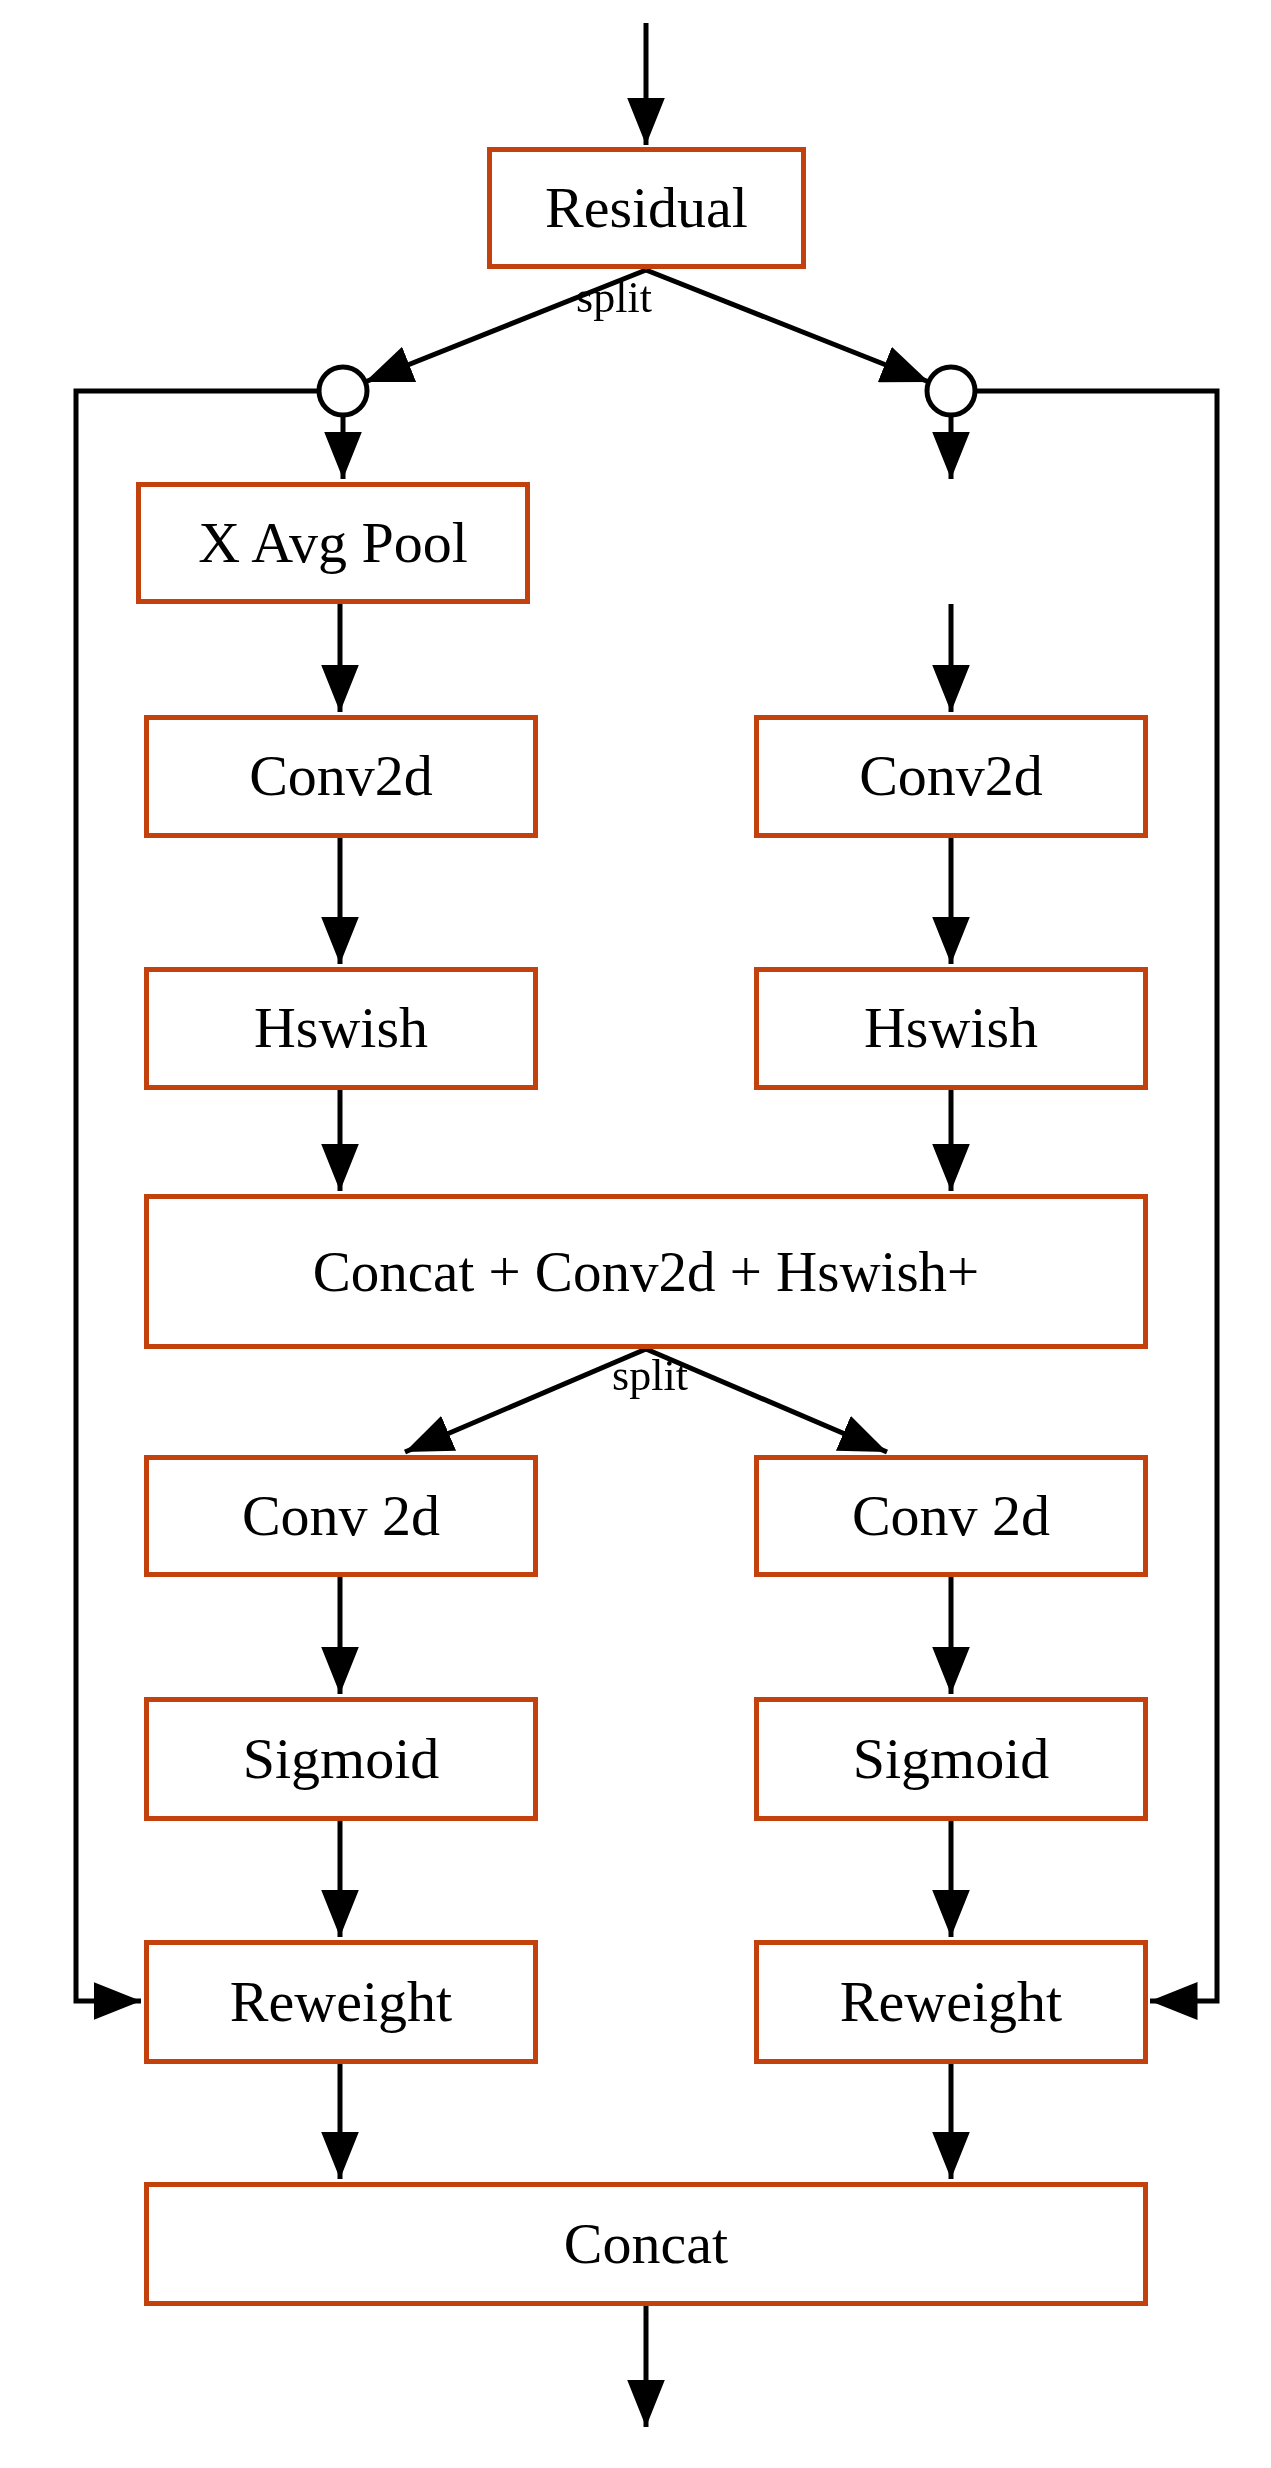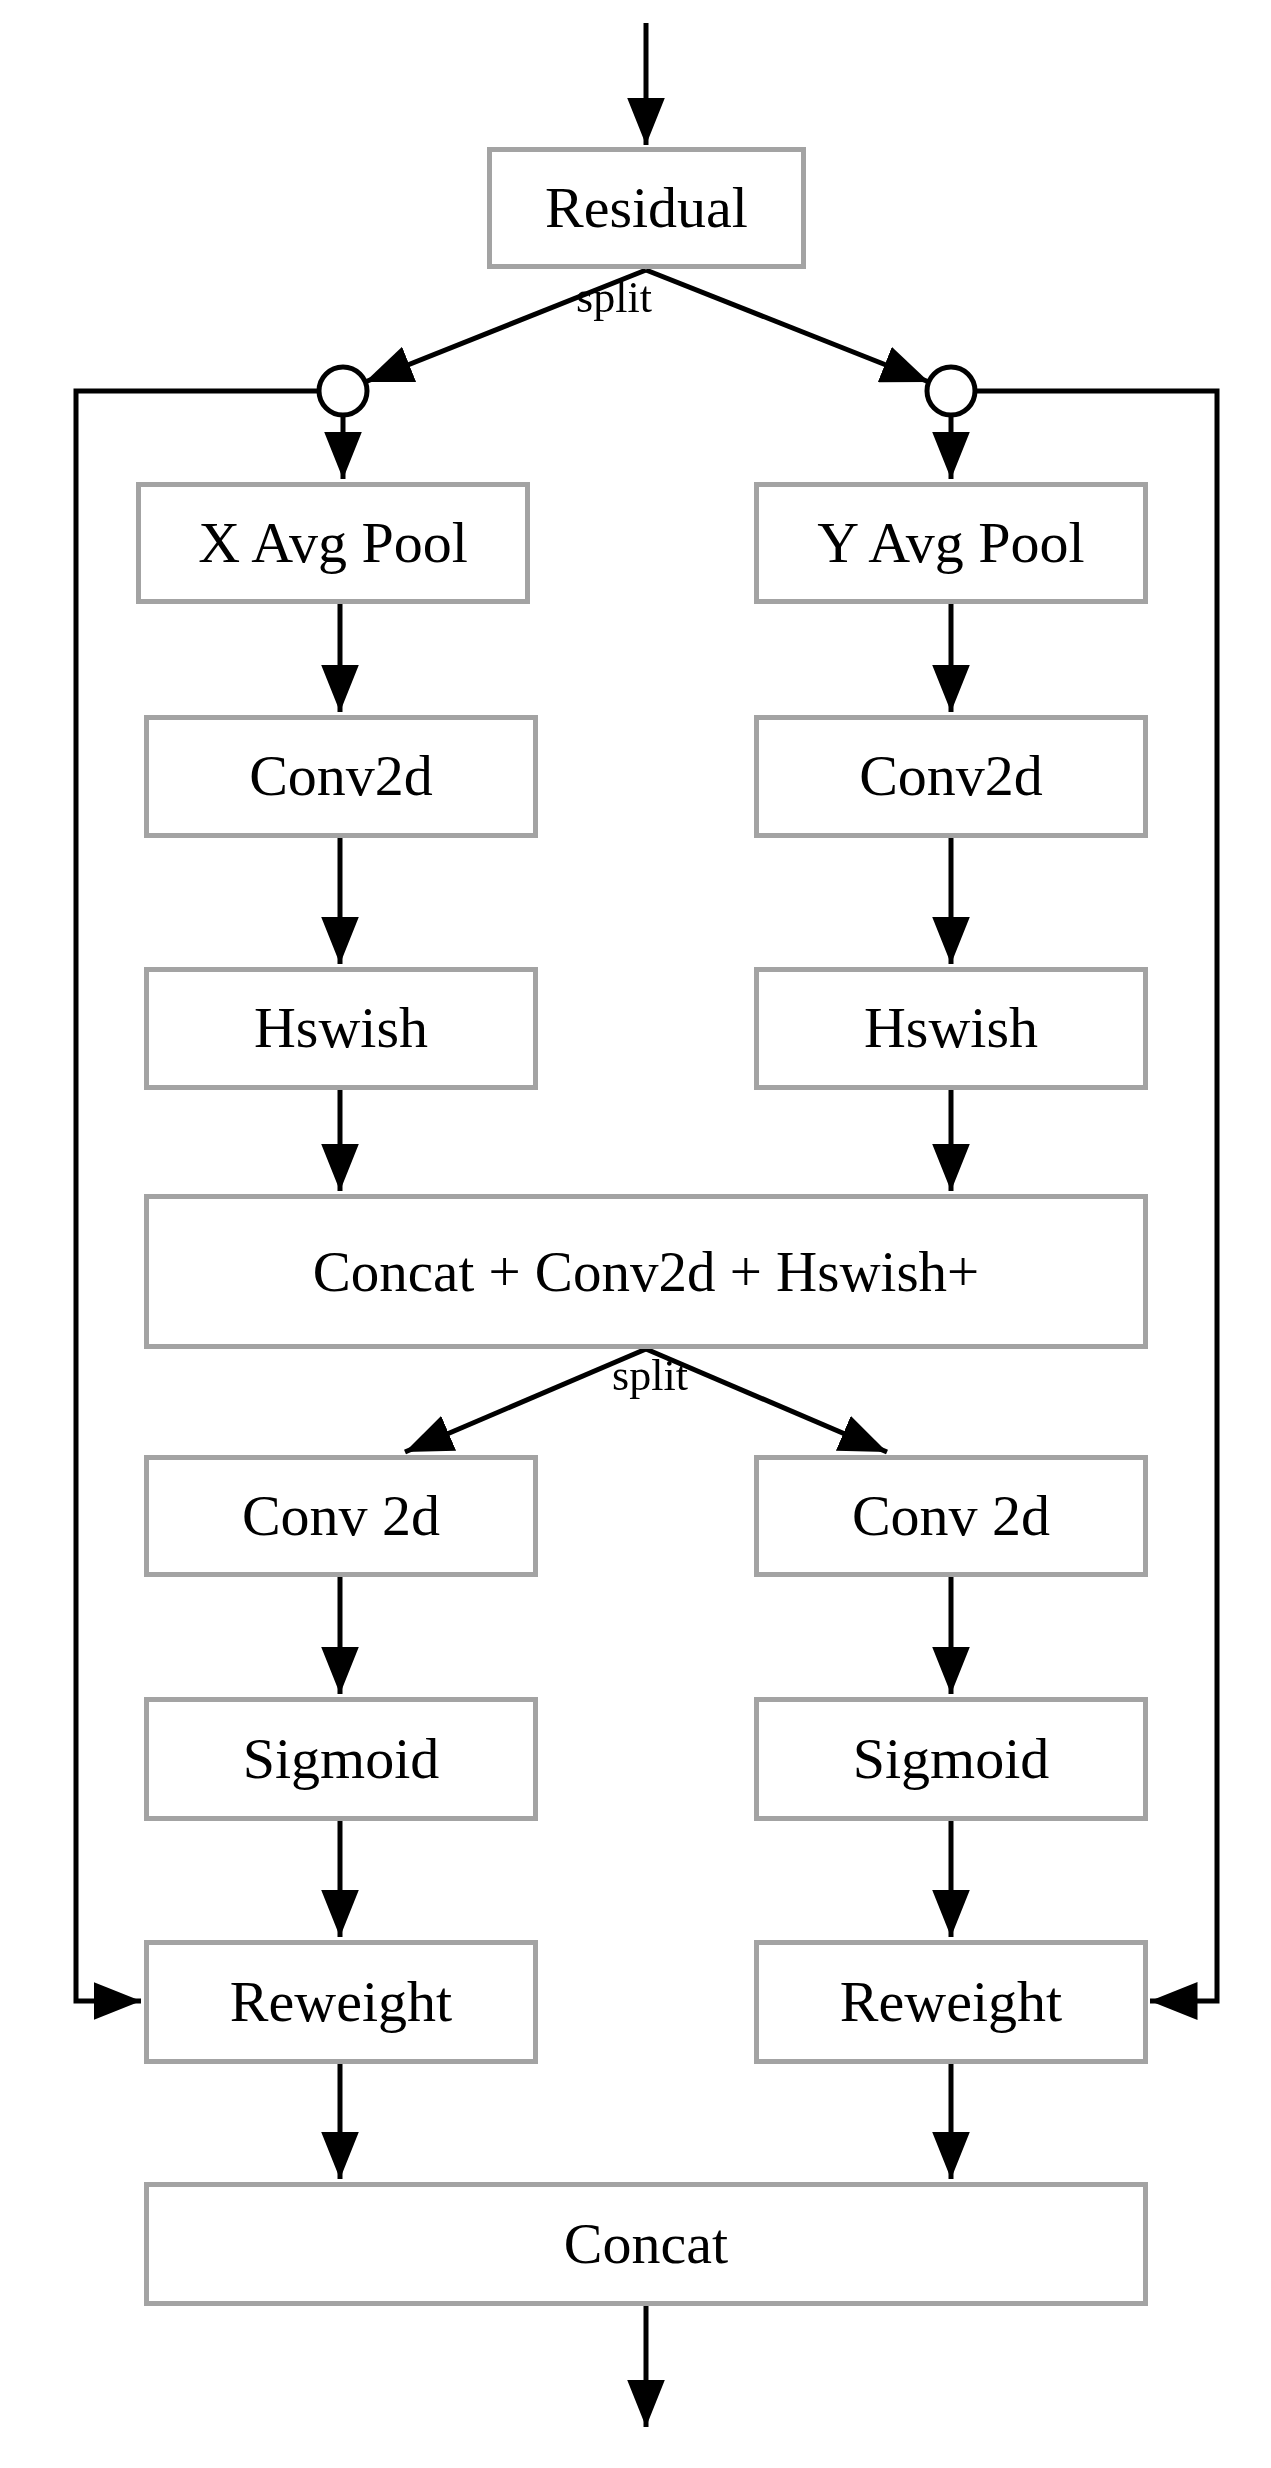--- a/index.html
+++ b/index.html
@@ -29,21 +29,21 @@
     fill: none;
   }
   .edges circle {
     stroke: #000000;
     stroke-width: 5;
     fill: #ffffff;
   }
   .node {
     position: absolute;
     box-sizing: border-box;
-    border: 5px solid #a3a3a3;
+    border: 5px solid #c2410c;
     background: #ffffff;
     display: flex;
     align-items: center;
     justify-content: center;
     text-align: center;
     font-size: 58px;
     line-height: 1.15;
     white-space: nowrap;
   }
   .node.wide {
@@ -112,23 +112,20 @@
 
   <div class="node" style="left:487px; top:147px; width:319px; height:122px;">
     <span>Residual</span>
   </div>
 
   <div class="edge-label" style="left:614px; top:276px;">split</div>
 
   <div class="node" style="left:136px; top:482px; width:394px; height:122px;">
     <span>X Avg Pool</span>
   </div>
-  <div class="node" style="left:754px; top:482px; width:394px; height:122px;">
-    <span>Y Avg Pool</span>
-  </div>
 
   <div class="node" style="left:144px; top:715px; width:394px; height:123px;">
     <span>Conv2d</span>
   </div>
   <div class="node" style="left:754px; top:715px; width:394px; height:123px;">
     <span>Conv2d</span>
   </div>
 
   <div class="node" style="left:144px; top:967px; width:394px; height:123px;">
     <span>Hswish</span>

